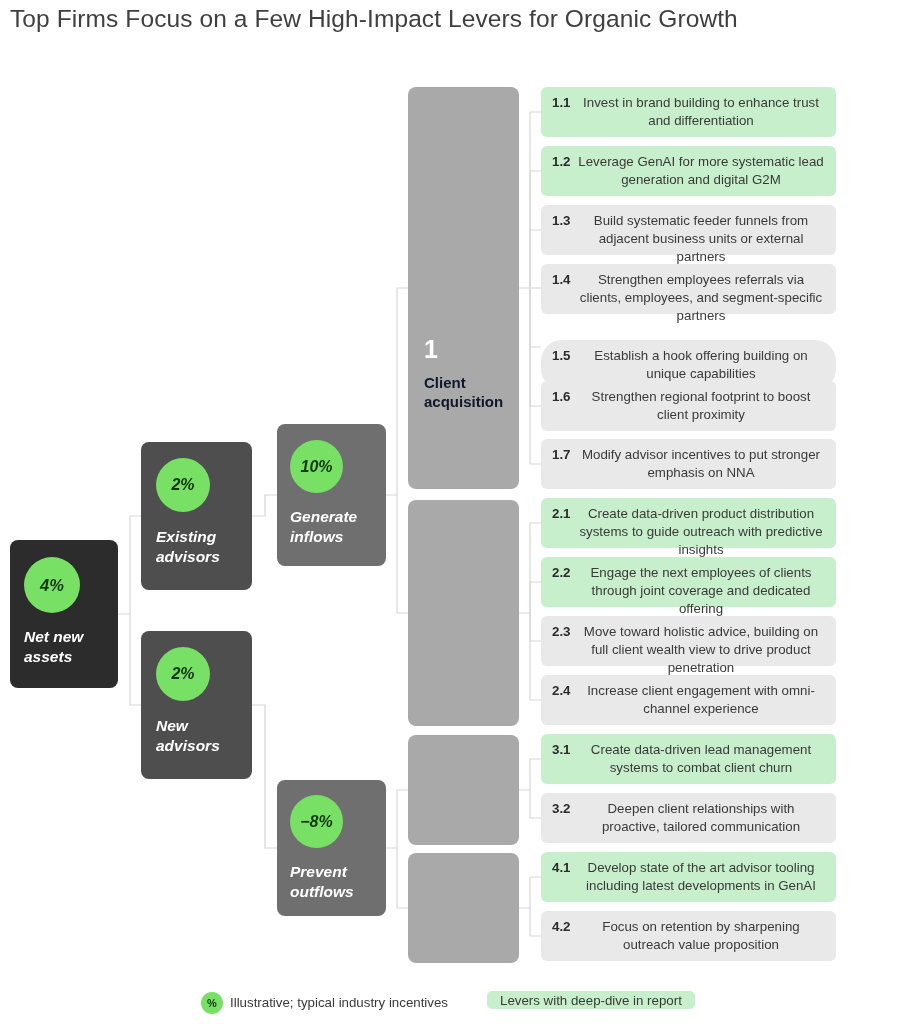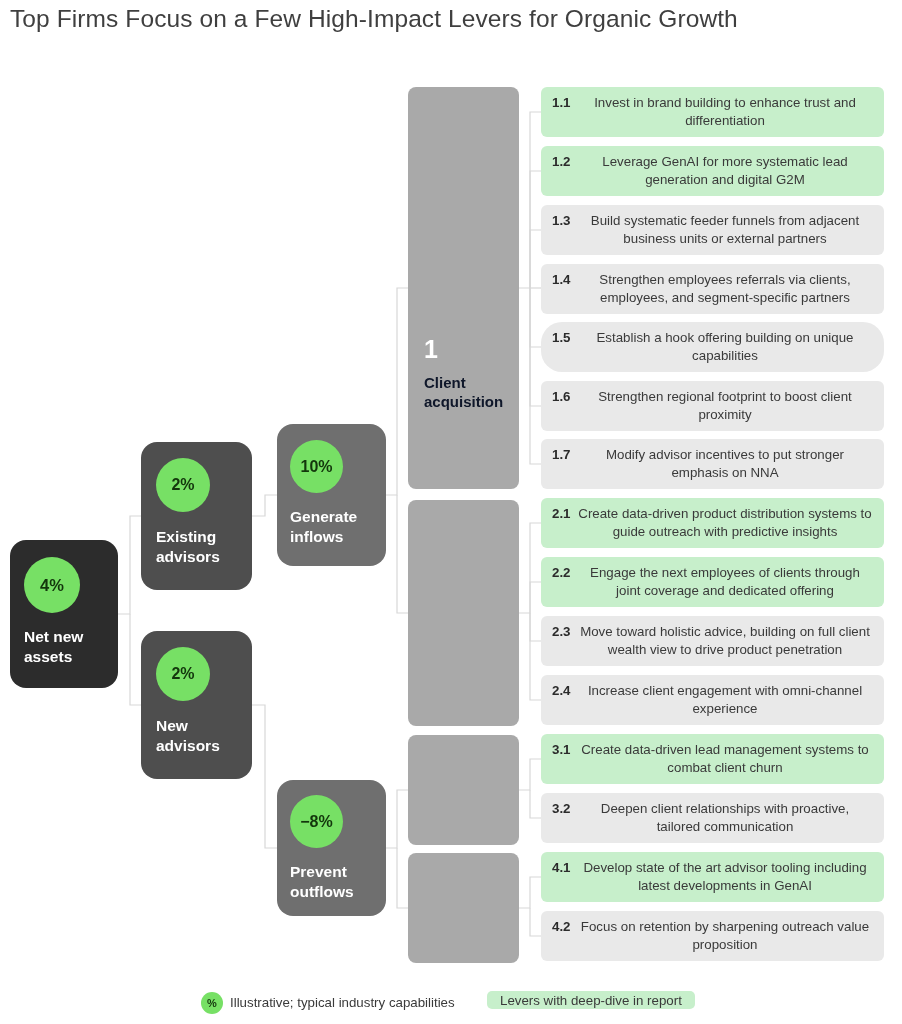--- a/index.html
+++ b/index.html
@@ -40,23 +40,24 @@
     left: 0;
     top: 0;
     width: 902px;
     height: 1024px;
     pointer-events: none;
   }
 
   
   .flow-node {
     position: absolute;
-    border-radius: 16px;
+    border-radius: 8px;
     box-sizing: border-box;
     padding: 0;
+    font-style: italic;
   }
   .flow-node .pct-bubble {
     position: absolute;
     border-radius: 50%;
     background: #77e065;
     color: #13360c;
     font-weight: 700;
     display: flex;
     align-items: center;
     justify-content: center;
@@ -148,21 +149,21 @@
   #cat-1 .cat-name { top: 286px; }
   #cat-2 { top: 500px; height: 226px; }
   #cat-3 { top: 735px; height: 110px; }
   #cat-4 { top: 853px; height: 110px; }
   .cat-box .cat-num, .cat-box .cat-name { left: 16px; }
 
   
   .lever {
     position: absolute;
     left: 541px;
-    width: 343px;
+    width: 295px;
     height: 50px;
     border-radius: 6px;
     box-sizing: border-box;
     padding: 7px 12px 0 11px;
     background: #e9e9e9;
     font-size: 13.3px;
     line-height: 18px;
     color: #3a3a3a;
   }
   .lever.highlight { background: #c7efcb; }
@@ -309,21 +310,21 @@
         <span class="lv-body lv-text">Leverage GenAI for more systematic lead generation and digital G2M</span>
       </div>
       <div class="lever" style="top: 205px;">
         <span class="lv-id">1.3</span>
         <span class="lv-body lv-text">Build systematic feeder funnels from adjacent business units or external partners</span>
       </div>
       <div class="lever" style="top: 264px;">
         <span class="lv-id">1.4</span>
         <span class="lv-body lv-text">Strengthen employees referrals via clients, employees, and segment-specific partners</span>
       </div>
-      <div class="lever" style="top: 322px; border-radius: 21px;">
+      <div class="lever" style="top: 340px; border-radius: 21px;">
         <span class="lv-id">1.5</span>
         <span class="lv-body lv-text">Establish a hook offering building on unique capabilities</span>
       </div>
       <div class="lever" style="top: 381px;">
         <span class="lv-id">1.6</span>
         <span class="lv-body lv-text">Strengthen regional footprint to boost client proximity</span>
       </div>
       <div class="lever" style="top: 439px;">
         <span class="lv-id">1.7</span>
         <span class="lv-body lv-text">Modify advisor incentives to put stronger emphasis on NNA</span>
@@ -356,16 +357,16 @@
         <span class="lv-id">4.1</span>
         <span class="lv-body lv-text">Develop state of the art advisor tooling including latest developments in GenAI</span>
       </div>
       <div class="lever" style="top: 911px;">
         <span class="lv-id">4.2</span>
         <span class="lv-body lv-text">Focus on retention by sharpening outreach value proposition</span>
       </div>
     </div>
 
   <div id="legend-pct-badge">%</div>
-  <div id="legend-pct-text">Illustrative; typical industry capabilities</div>
+  <div id="legend-pct-text">Illustrative; typical industry incentives</div>
   <div id="legend-deepdive">Levers with deep-dive in report</div>
 
 </div>
 
 </body></html>

